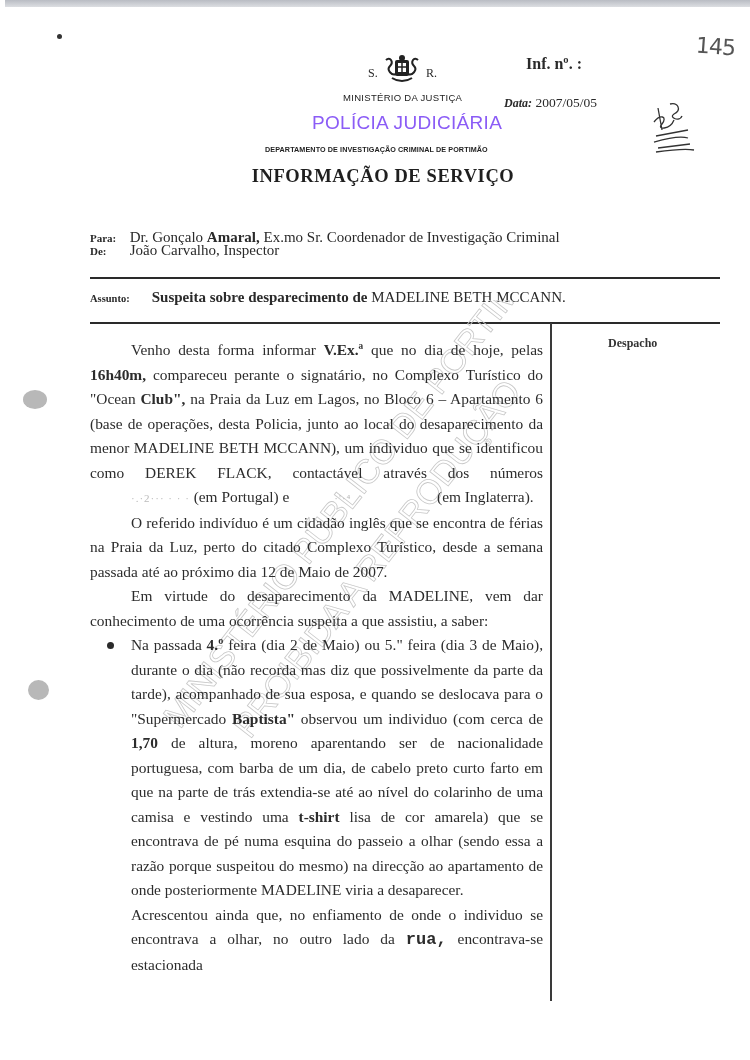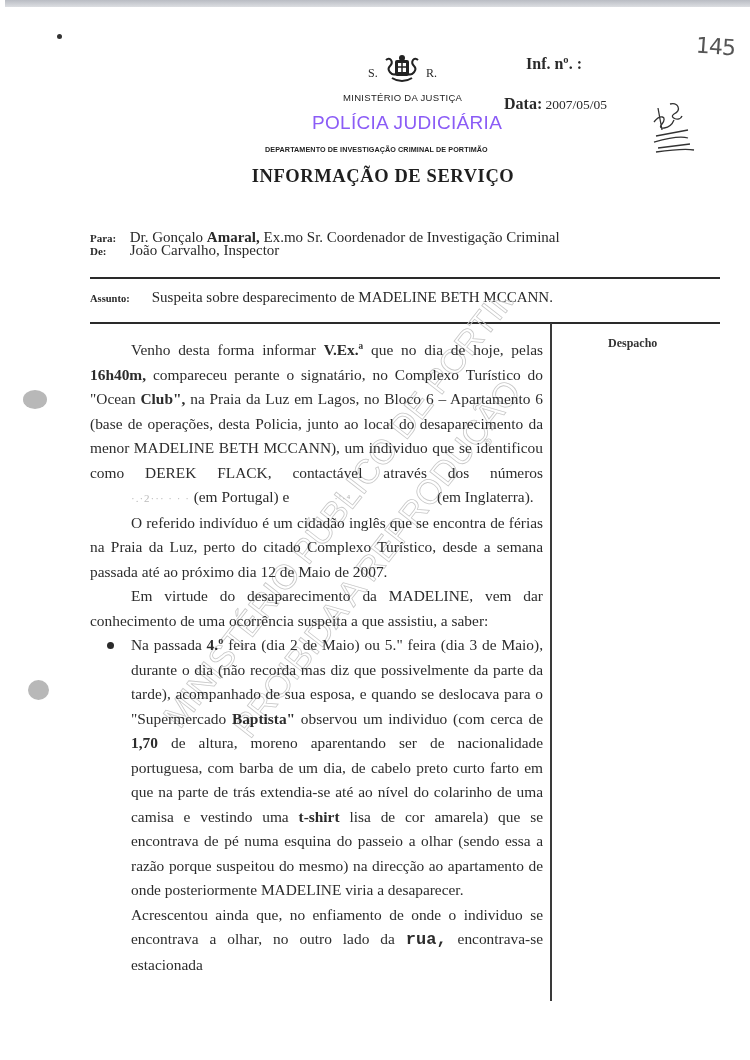--- a/index.html
+++ b/index.html
@@ -21,34 +21,34 @@
   .crest-r { position: absolute; left: 66px; top: 12px; font-size: 12px; }
   .crest { position: absolute; left: 24px; top: 0; width: 36px; height: 30px; }
   .ministry { position: absolute; left: 343px; top: 92px; font-family: "Liberation Sans", sans-serif;
               font-size: 9.5px; letter-spacing: 0.3px; color: #222; }
   .pj { position: absolute; left: 312px; top: 112px; font-family: "Liberation Sans", sans-serif;
         font-size: 19px; color: #8b5cf6; letter-spacing: 0.3px; }
   .dept { position: absolute; left: 265px; top: 145px; font-family: "Liberation Sans", sans-serif;
           font-size: 7.2px; font-weight: bold; color: #222; letter-spacing: 0.1px; }
   .inf { position: absolute; left: 507px; top: 55px; font-size: 16px; font-weight: bold; margin-left: 19px; }
   .data { position: absolute; left: 504px; top: 95px; font-size: 13.5px; }
-  .data b { font-size: 16px; }
+  .data b { font-size: 12px; font-style: italic; }
   .title { position: absolute; left: 8px; width: 750px; text-align: center; top: 166px;
            font-size: 18.5px; font-weight: bold; letter-spacing: 0.6px; color: #1f1f1f; }
   .hdr-row { position: absolute; left: 90px; font-size: 15px; }
   .hdr-row .lbl { font-size: 11px; font-weight: bold; display: inline-block; width: 36px; }
   .para-row { top: 205px; margin-top: 24px; }
   .de-row { top: 242px; }
   .rule { position: absolute; height: 2px; background: #2a2a2a; }
   .rule.r1 { left: 90px; top: 277px; width: 630px; }
   .rule.r2 { left: 90px; top: 322px; width: 630px; }
   .vrule { position: absolute; left: 550px; top: 323px; width: 2px; height: 678px; background: #3a3a3a; }
   .assunto { position: absolute; left: 90px; top: 289px; font-size: 15px; }
   .assunto .lbl { font-size: 10.5px; font-weight: bold; display: inline-block; width: 58px; }
-  .assunto b { font-weight: normal; }
+  .assunto b { font-weight: bold; }
   .despacho { position: absolute; left: 608px; top: 336px; font-size: 12px; font-weight: bold; color: #333; }
 
   .body { position: absolute; left: 90px; top: 338px; width: 453px; font-size: 15.4px; line-height: 24.5px;
           text-align: justify; color: #2c2c2c; }
   .body p { margin: 0; }
   .indent { text-indent: 41px; }
   .redact { display: inline-block; color: #bbb; font-size: 11px; letter-spacing: 1px; }
   .bullet-wrap { position: relative; padding-left: 41px; }
   .bullet { position: absolute; left: 17px; top: 9px; width: 7px; height: 7px; border-radius: 50%; background: #2a2a2a; }
   .plain { padding-left: 41px; }

